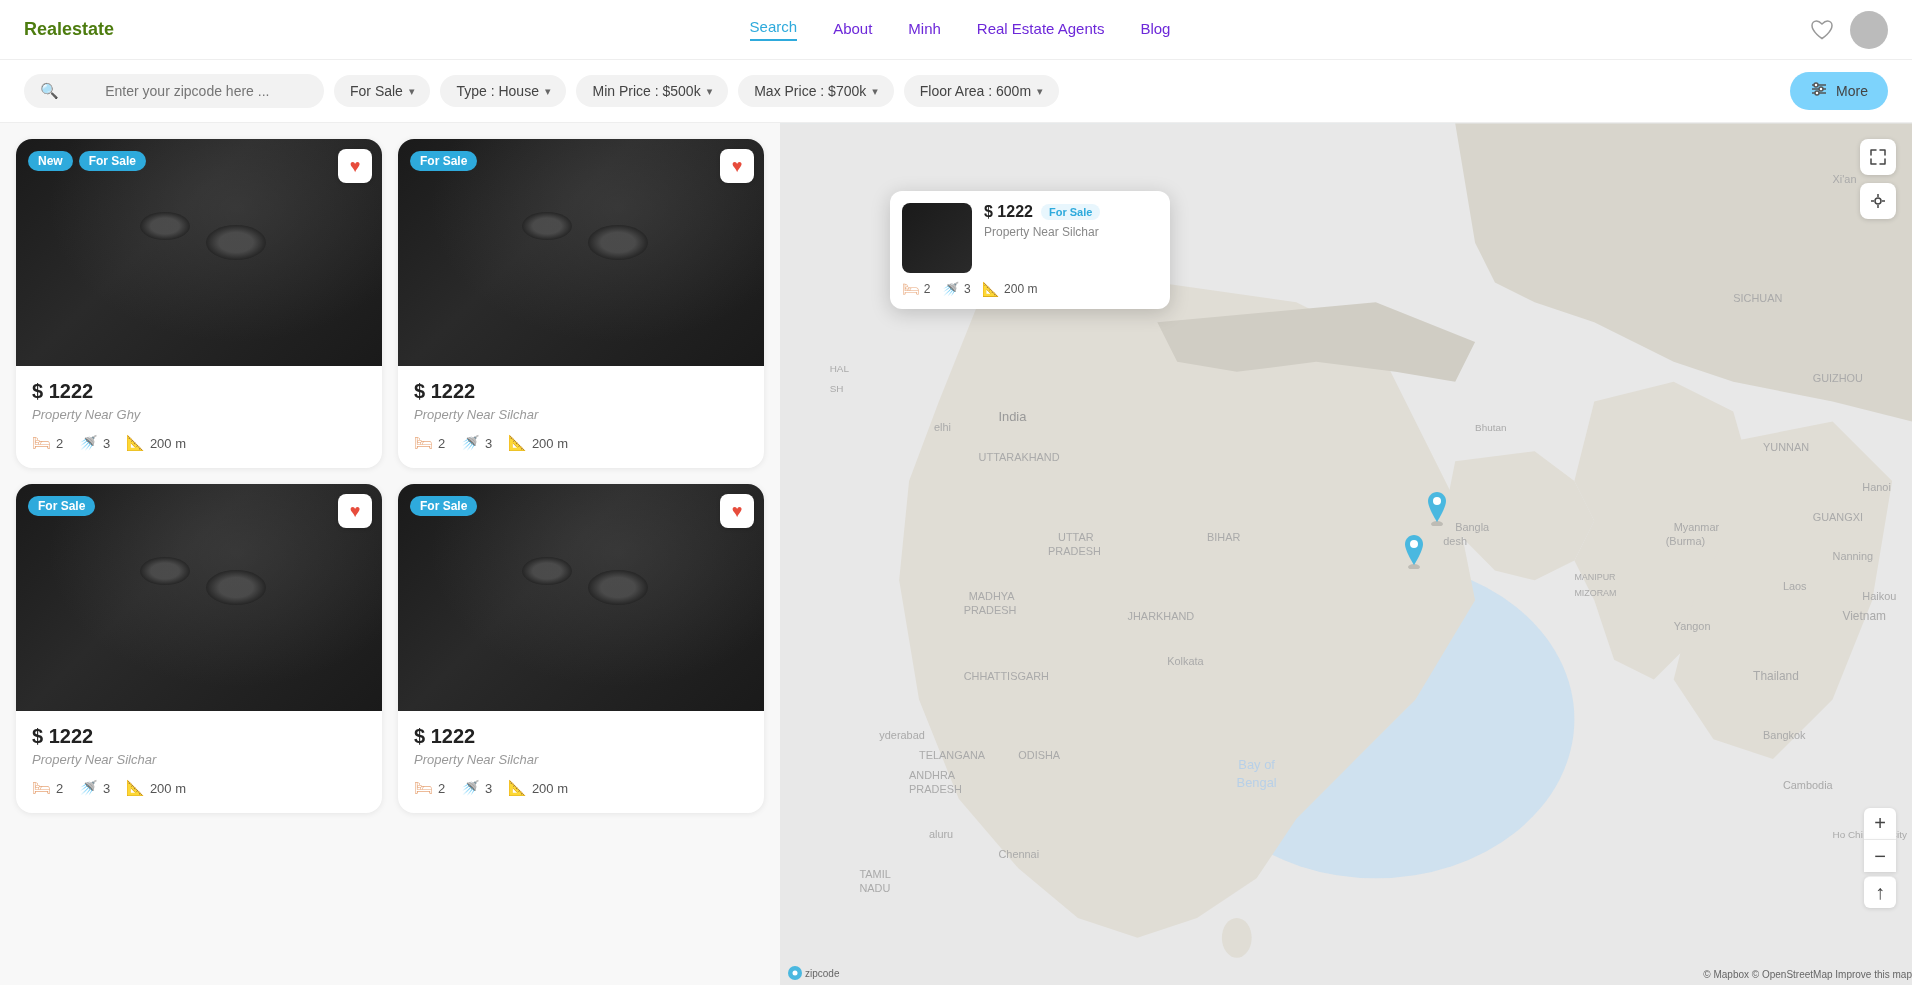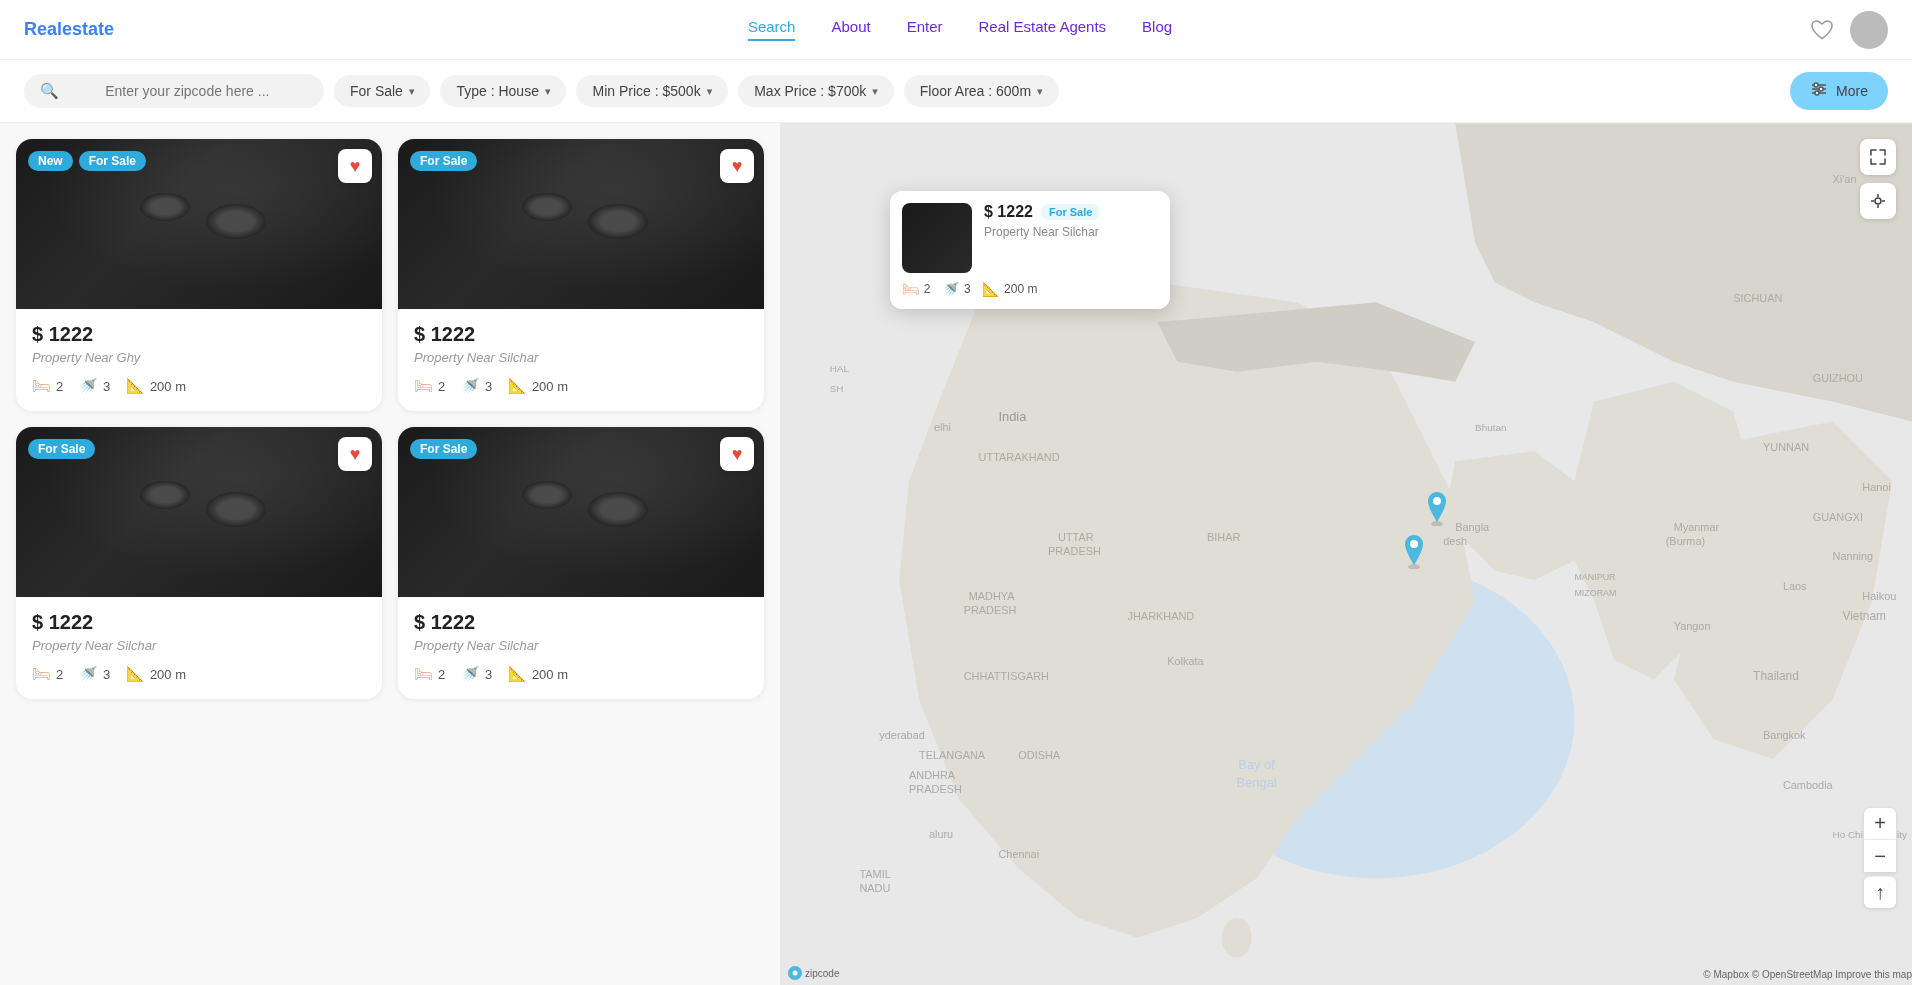--- a/index.html
+++ b/index.html
@@ -4,23 +4,23 @@
   <style>
     * { box-sizing: border-box; margin: 0; padding: 0; }
     body { font-family: -apple-system, BlinkMacSystemFont, 'Segoe UI', sans-serif; background: #f8f8f8; color: #333; }
 
     
     .navbar {
       display: flex; align-items: center; padding: 0 24px; height: 60px;
       background: #fff; border-bottom: 1px solid #eee;
     }
     .navbar-brand {
-      font-size: 18px; font-weight: 700; color: #3b82f6; margin-right: auto; text-align: right;
-    }
-    .navbar-links { display: flex; gap: 36px; align-items: flex-start; margin-right: auto; }
+      font-size: 18px; font-weight: 700; color: #4d7c0f; margin-right: auto; text-align: right;
+    }
+    .navbar-links { display: flex; gap: 36px; align-items: flex-end; margin-right: auto; }
     .navbar-link {
       font-size: 15px; color: #6d28d9; text-decoration: none; cursor: pointer;
       padding-bottom: 4px;
     }
     .navbar-link.active { color: #2eaadc; border-bottom: 2px solid #2eaadc; }
     .navbar-icons { display: flex; gap: 12px; align-items: center; }
     .heart-icon-nav {
       width: 32px; height: 32px; display: flex; align-items: center; justify-content: center;
       cursor: pointer;
     }
@@ -62,21 +62,21 @@
     .listings-panel {
       width: 780px; min-width: 780px; overflow-y: auto; padding: 16px;
       display: grid; grid-template-columns: 1fr 1fr; gap: 16px; align-content: start;
     }
 
     
     .property-card {
       background: #fff; border-radius: 16px; overflow: hidden;
       box-shadow: 0 1px 6px rgba(0,0,0,0.08); cursor: pointer;
     }
-    .card-img-wrap { position: relative; width: 100%; height: 170px; overflow: hidden; }
+    .card-img-wrap { position: relative; width: 100%; height: 227px; overflow: hidden; }
     .card-img-wrap img, .card-img-placeholder {
       width: 100%; height: 100%; object-fit: cover; display: block;
       background: #1a1a1a;
     }
     .card-img-placeholder {
       background: linear-gradient(135deg, #1a1a1a 0%, #2a2a2a 40%, #1a1a1a 100%);
       position: relative; overflow: hidden;
     }
     .card-img-placeholder::before {
       content: ''; position: absolute; inset: 0;
@@ -172,21 +172,21 @@
     .listings-panel::-webkit-scrollbar-thumb { background: #ddd; border-radius: 3px; }
   </style>
 </head>
 <body>
 
 <nav class="navbar">
   <span class="navbar-brand">Realestate</span>
   <div class="navbar-links">
     <a class="navbar-link active">Search</a>
     <a class="navbar-link">About</a>
-    <a class="navbar-link">Enter</a>
+    <a class="navbar-link">Minh</a>
     <a class="navbar-link">Real Estate Agents</a>
     <a class="navbar-link">Blog</a>
   </div>
   <div class="navbar-icons">
     <div class="heart-icon-nav">
       <svg width="22" height="20" viewBox="0 0 22 20" fill="none">
         <path d="M11 18.5C11 18.5 1 12 1 5.5C1 3 3 1 5.5 1C7.5 1 9.5 2.5 11 4C12.5 2.5 14.5 1 16.5 1C19 1 21 3 21 5.5C21 12 11 18.5 11 18.5Z" stroke="#999" stroke-width="1.5" fill="none"></path>
       </svg>
     </div>
     <div class="avatar"></div>

